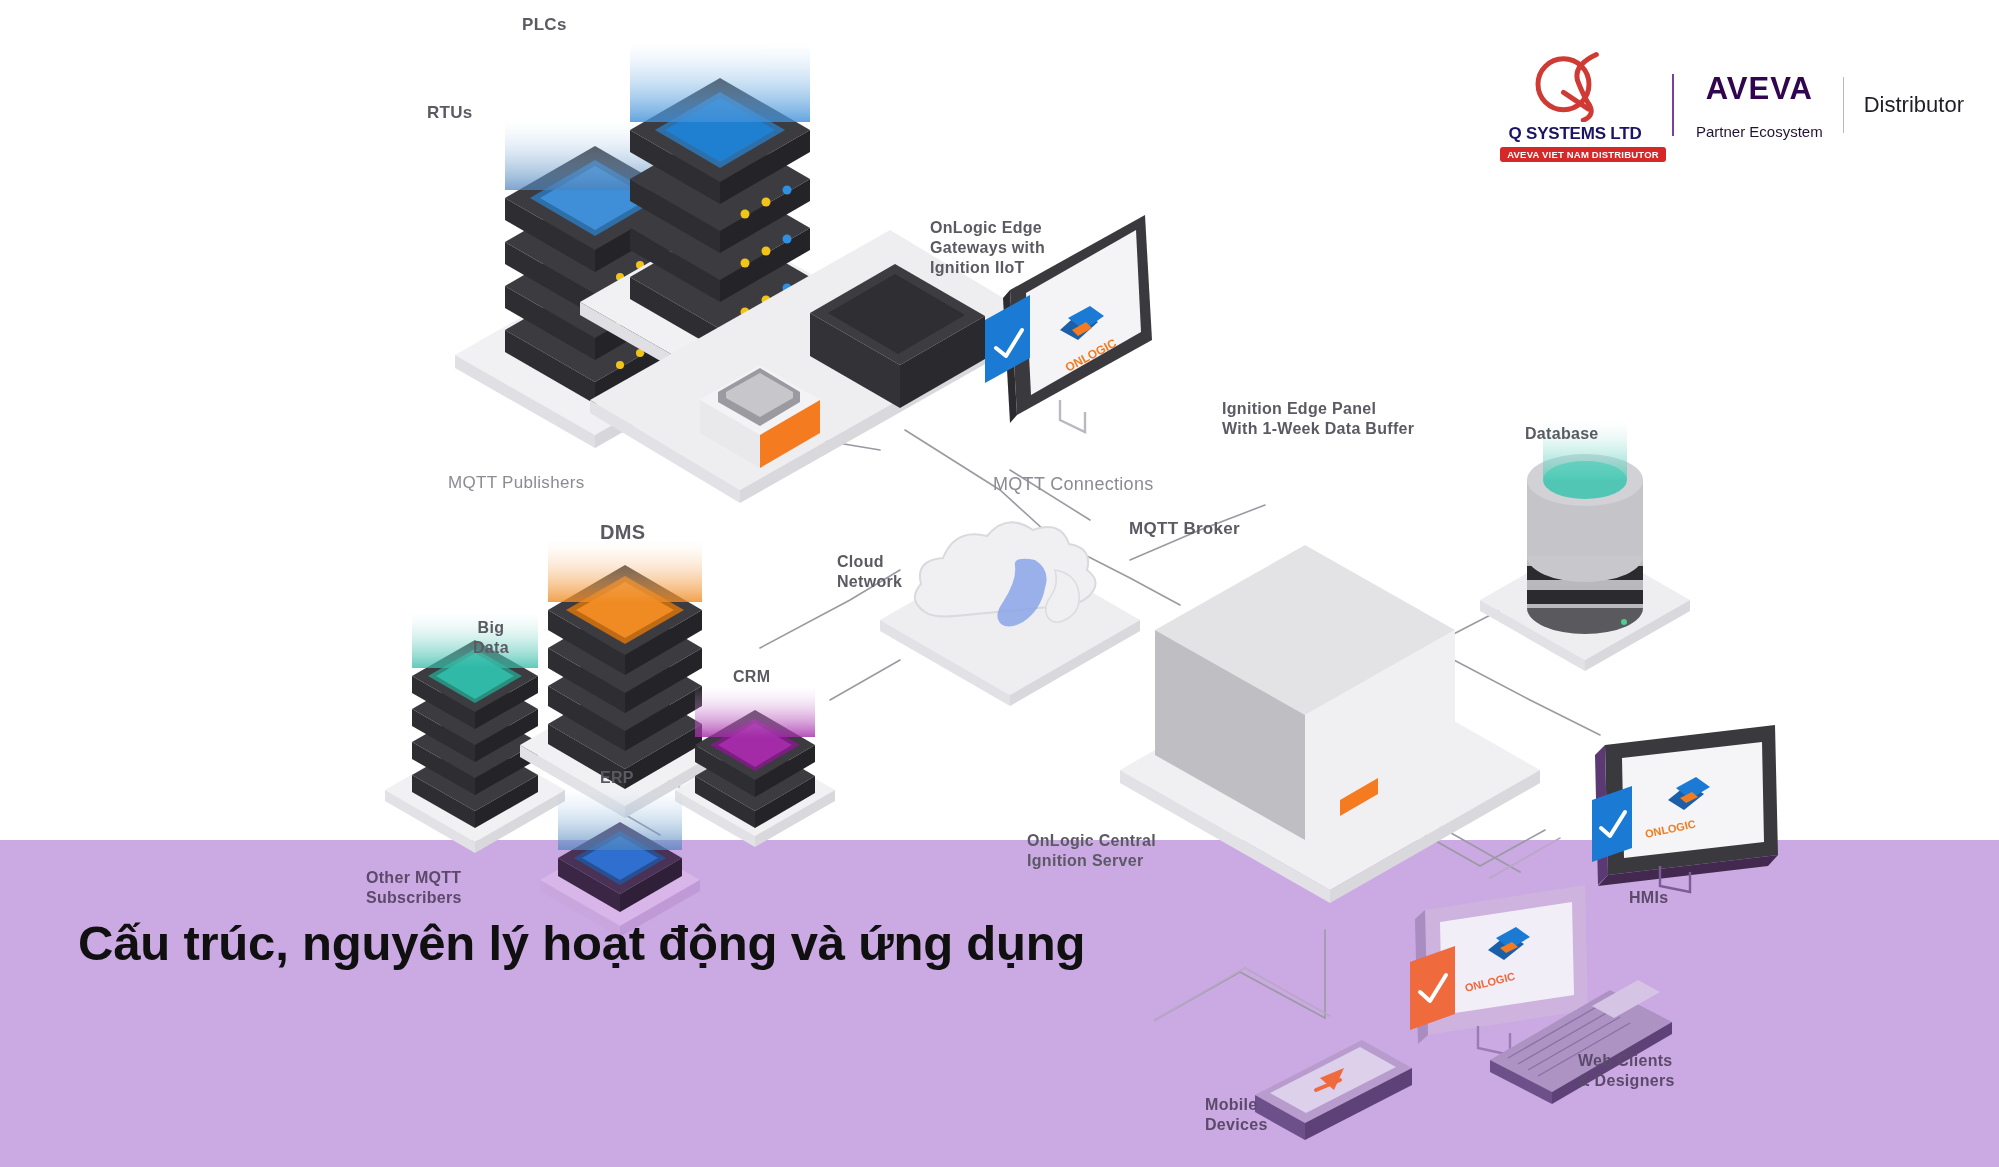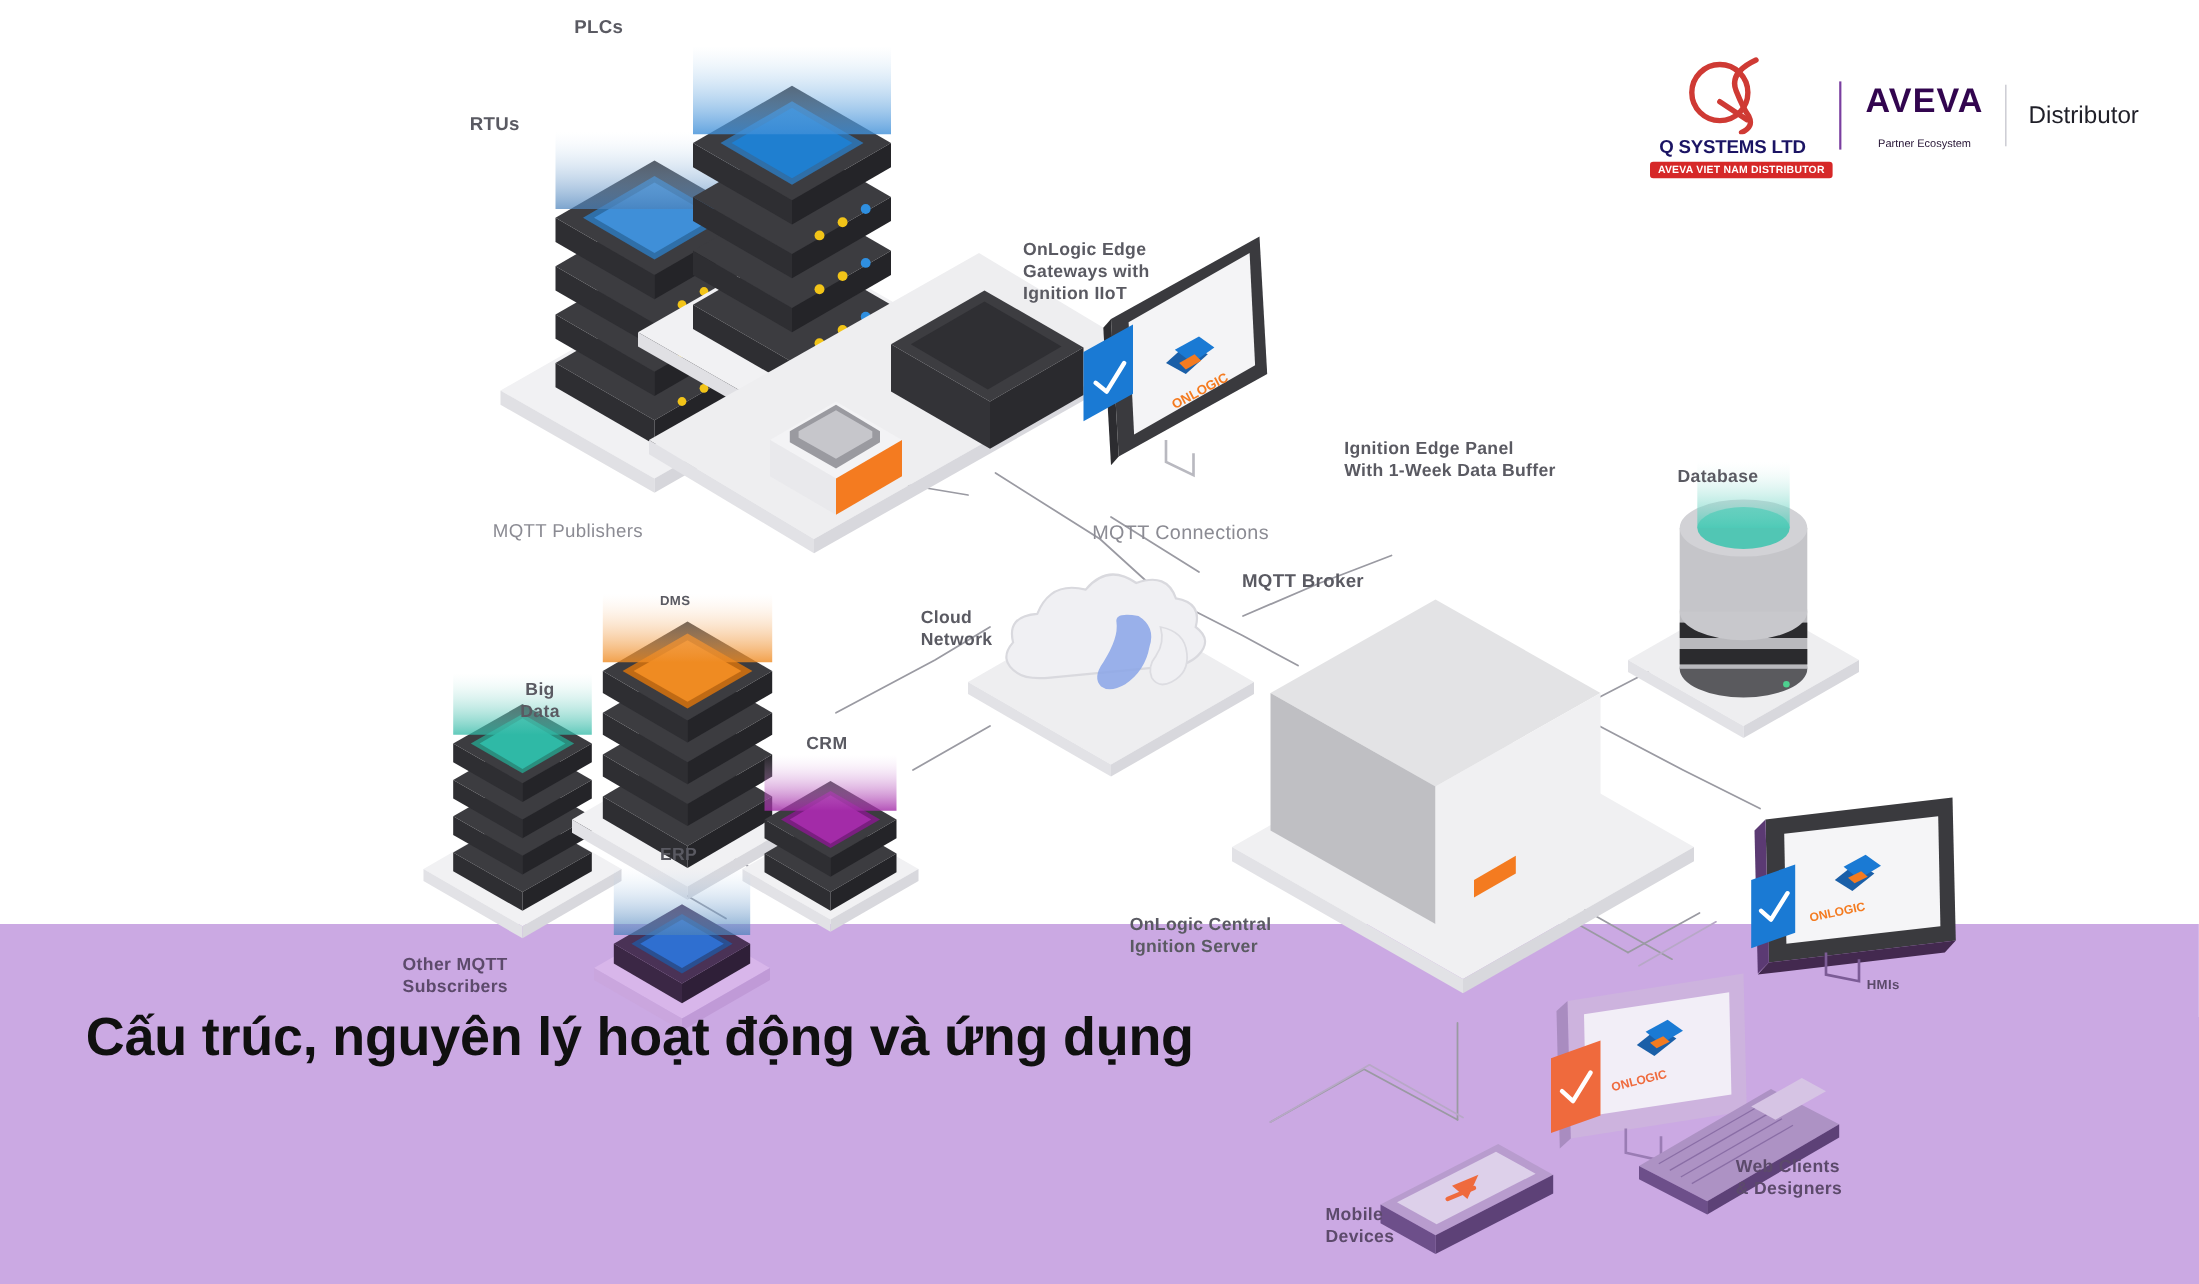--- a/index.html
+++ b/index.html
@@ -63,21 +63,21 @@
     background: #d62828; color: #ffffff; font-weight: bold; font-size: 9.5px;
     letter-spacing: .2px; padding: 2px 7px; border-radius: 3px; margin-top: 3px;
     white-space: nowrap;
     margin-left: 16px;
   }
   .vdiv { width: 2px; height: 62px; background: #7a3fa0; margin: 0 22px; }
   .vdiv.light { width: 1px; background: #b9b9c4; height: 56px; margin: 0 20px; }
   .aveva-block { display: flex; flex-direction: column; align-items: center; }
   .aveva-mark { font-size: 31px; font-weight: bold; color: #32054f; letter-spacing: 1px;
                 font-family: "Liberation Sans", sans-serif; display:flex; align-items:center; }
-  .aveva-sub { font-size: 10px; color: #241233; font-weight: normal; margin-top: 16px; }
+  .aveva-sub { font-size: 15px; color: #241233; font-weight: normal; margin-top: 16px; }
   .distrib { font-size: 22px; color: #1f1f28; font-weight: normal; white-space: nowrap; }
 </style>
 </head>
 <body>
 
 <div id="stage">
 
   <div class="purple-band"></div>
 
   <svg id="diagram" viewBox="0 0 1999 1167">
@@ -442,36 +442,36 @@
 
   <div class="lbl thin" style="left:427px; top:472px; font-size:17px;">MQTT Publishers</div>
 
   <div class="lbl thin" style="left:972px; top:473px; font-size:18px;">MQTT Connections</div>
 
   <div class="lbl" style="left:1129px; top:518px; font-size:17px;">MQTT Broker</div>
 
   <div class="lbl" style="left:837px; top:552px; font-size:16px;">Cloud
 Network</div>
 
-  <div class="lbl" style="left:600px; top:539px; font-size:12px;">DMS</div>
+  <div class="lbl" style="left:600px; top:520px; font-size:20px;">DMS</div>
 
   <div class="lbl" style="left:473px; top:618px; font-size:16px; text-align:center;">Big
 Data</div>
 
   <div class="lbl" style="left:733px; top:667px; font-size:16px;">CRM</div>
 
   <div class="lbl" style="left:600px; top:768px; font-size:16px;">ERP</div>
 
   <div class="lbl" style="left:1027px; top:831px; font-size:16px;">OnLogic Central
 Ignition Server</div>
 
   <div class="lbl onpurple" style="left:366px; top:868px; font-size:16px;">Other MQTT
 Subscribers</div>
 
-  <div class="lbl onpurple" style="left:1697px; top:888px; font-size:12px;">HMIs</div>
+  <div class="lbl onpurple" style="left:1629px; top:888px; font-size:16px;">HMIs</div>
 
   <div class="lbl onpurple" style="left:1578px; top:1051px; font-size:16px;">Web Clients
 &amp; Designers</div>
 
   <div class="lbl onpurple" style="left:1205px; top:1095px; font-size:16px;">Mobile
 Devices</div>
 
   <div class="title-wrap">
     <div class="title-line">Cấu trúc, nguyên lý hoạt động và ứng dụng</div>
   </div>

